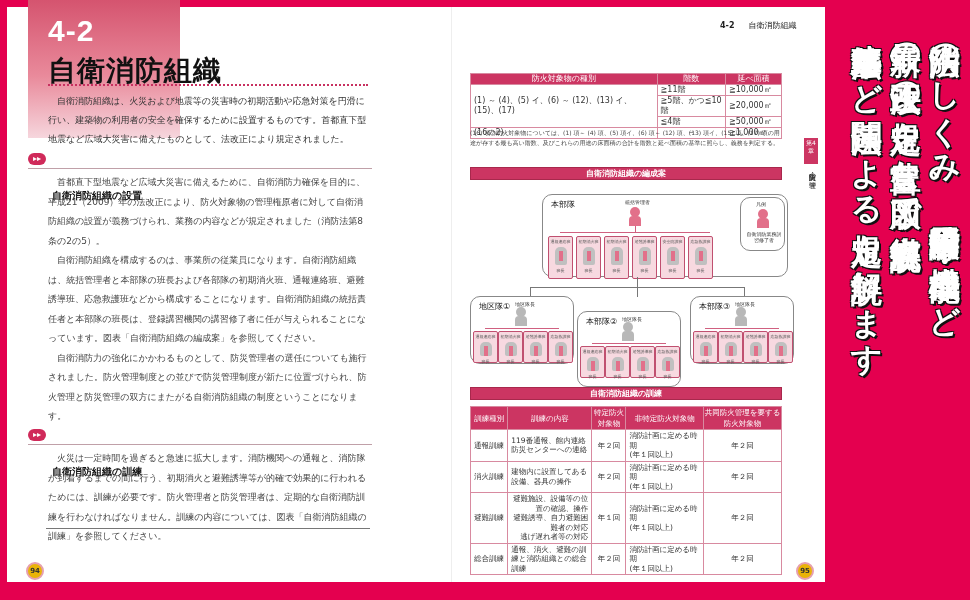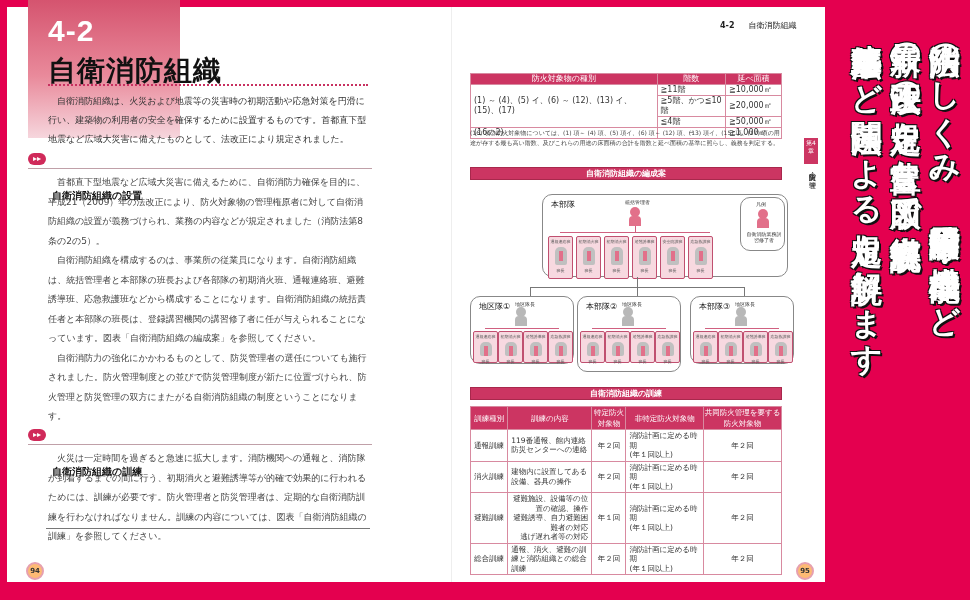--- a/index.html
+++ b/index.html
@@ -15,21 +15,21 @@
   .chap-title { position: absolute; left: 48px; top: 52px; font-size: 28px; font-weight: bold; color: #111; letter-spacing: 1px; }
   .dots { position: absolute; left: 48px; top: 84px; width: 320px; border-top: 2px dotted #c83060; }
   .lead { position: absolute; left: 48px; top: 92px; width: 322px; font-size: 9px; line-height: 19px; color: #333; text-indent: 1em; }
 
   .sec-head { position: absolute; left: 28px; width: 344px; height: 18px; border-bottom: 1px solid #c0a0a8; }
   .sec-icon { position: absolute; left: 0; top: 2px; width: 18px; height: 12px; border-radius: 6px; background: #d02a5a; color: #fff; font-size: 8px; line-height: 12px; text-align: center; }
   .sec-title { position: absolute; left: 24px; top: 0; font-size: 10px; font-weight: bold; color: #111; margin-top: 38px; }
   .body-text { position: absolute; left: 48px; width: 322px; font-size: 9px; line-height: 19.5px; color: #444; }
   .body-text p { text-indent: 1em; }
   .end-rule { position: absolute; left: 46px; top: 528px; width: 324px; border-top: 1px solid #777; }
-  .page-num { position: absolute; width: 18px; height: 18px; border-radius: 50%; border: 2px solid #e6a0b0; background: #fdba74; font-size: 7px; font-weight: bold; text-align: center; line-height: 14px; color: #333; }
+  .page-num { position: absolute; width: 18px; height: 18px; border-radius: 50%; border: 2px solid #e6a0b0; background: #eab308; font-size: 7px; font-weight: bold; text-align: center; line-height: 14px; color: #333; }
 
   
   .run-head { position: absolute; left: 720px; top: 20px; font-size: 8px; color: #222; }
   .run-head span { margin-left: 14px; }
   .fig-bar { position: absolute; left: 470px; height: 13px; background: #cc3562; border: 1px solid #a8284c; color: #fff; font-size: 8px; font-weight: bold; text-align: center; line-height: 11px; }
   table { border-collapse: collapse; font-size: 8px; color: #333; }
   table th { background: #cc3562; color: #fff; font-weight: normal; border: 1px solid #d88aa0; }
   table td { border: 1px solid #d88aa0; padding: 0 3px; }
   .t1 { position: absolute; left: 470px; top: 73px; width: 312px; border-radius: 29px; }
   .t1 td, .t1 th { height: 11px; line-height: 10px; }
@@ -216,21 +216,21 @@
           <div class="fig" style="height:14px;"></div>
           <div class="ll">班長</div>
         </div>
       <div class="unit" style="left:77px; top:34px; height:32px;">
           <div class="ul">応急救護班</div>
           <div class="fig" style="height:14px;"></div>
           <div class="ll">班長</div>
         </div>
     </div>
 
-    <div class="org-box" style="left:107px; top:106px; width:104px; height:76px;">
+    <div class="org-box" style="left:107px; top:121px; width:104px; height:76px;">
       <div class="org-label">本部隊②</div>
       <div class="role" style="left:44px; top:4px;">地区隊長</div>
       <div class="person grey" style="left:44px; top:10px;">
           <div class="h"></div>
           <div class="b"></div>
         </div>
       <div class="hline" style="left:14px; top:31px; width:74px;"></div>
       <div class="unit" style="left:2px; top:34px; height:32px;">
           <div class="ul">通報連絡班</div>
           <div class="fig" style="height:14px;"></div>

